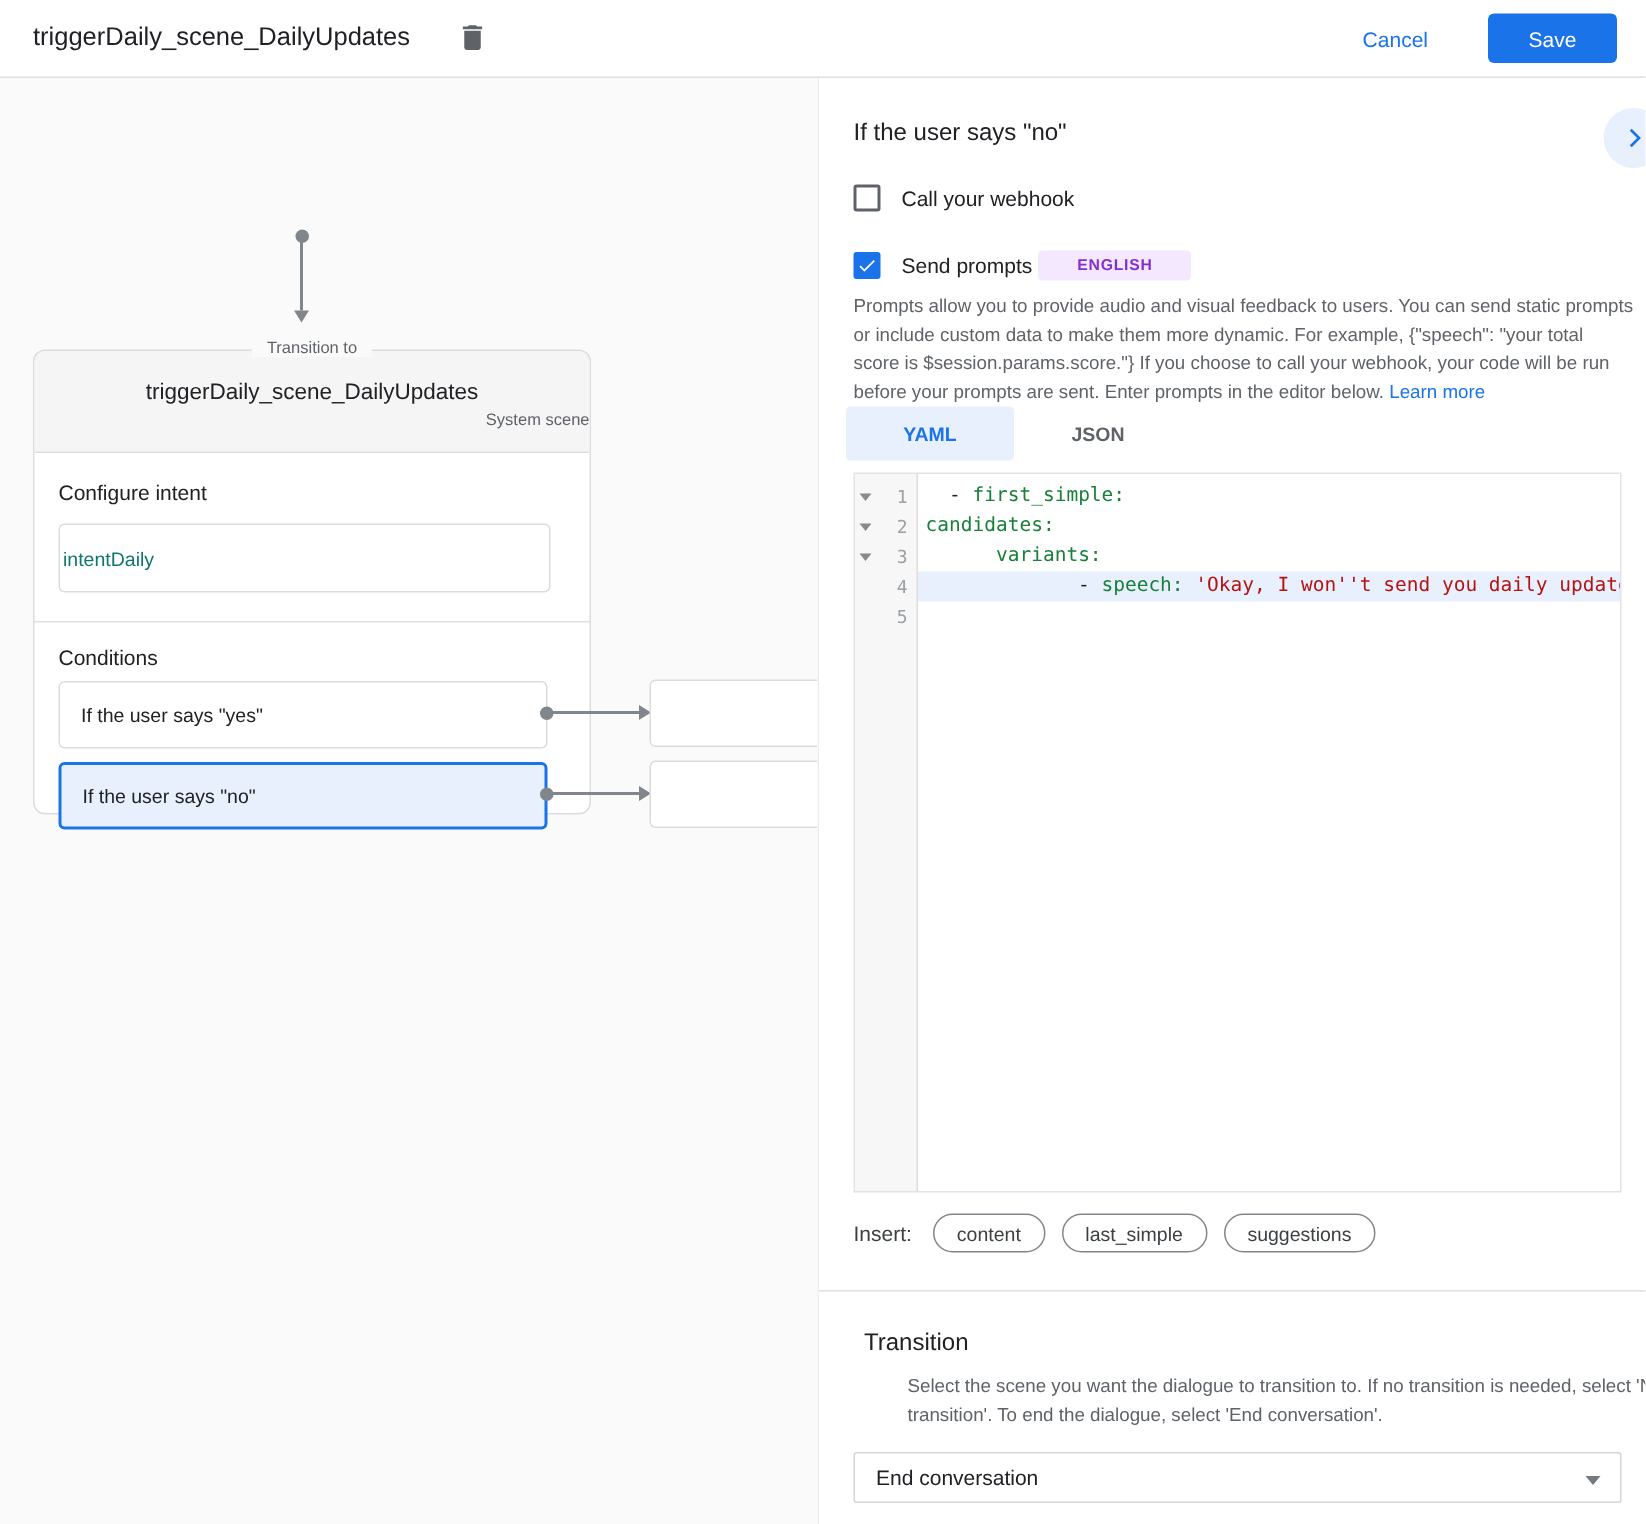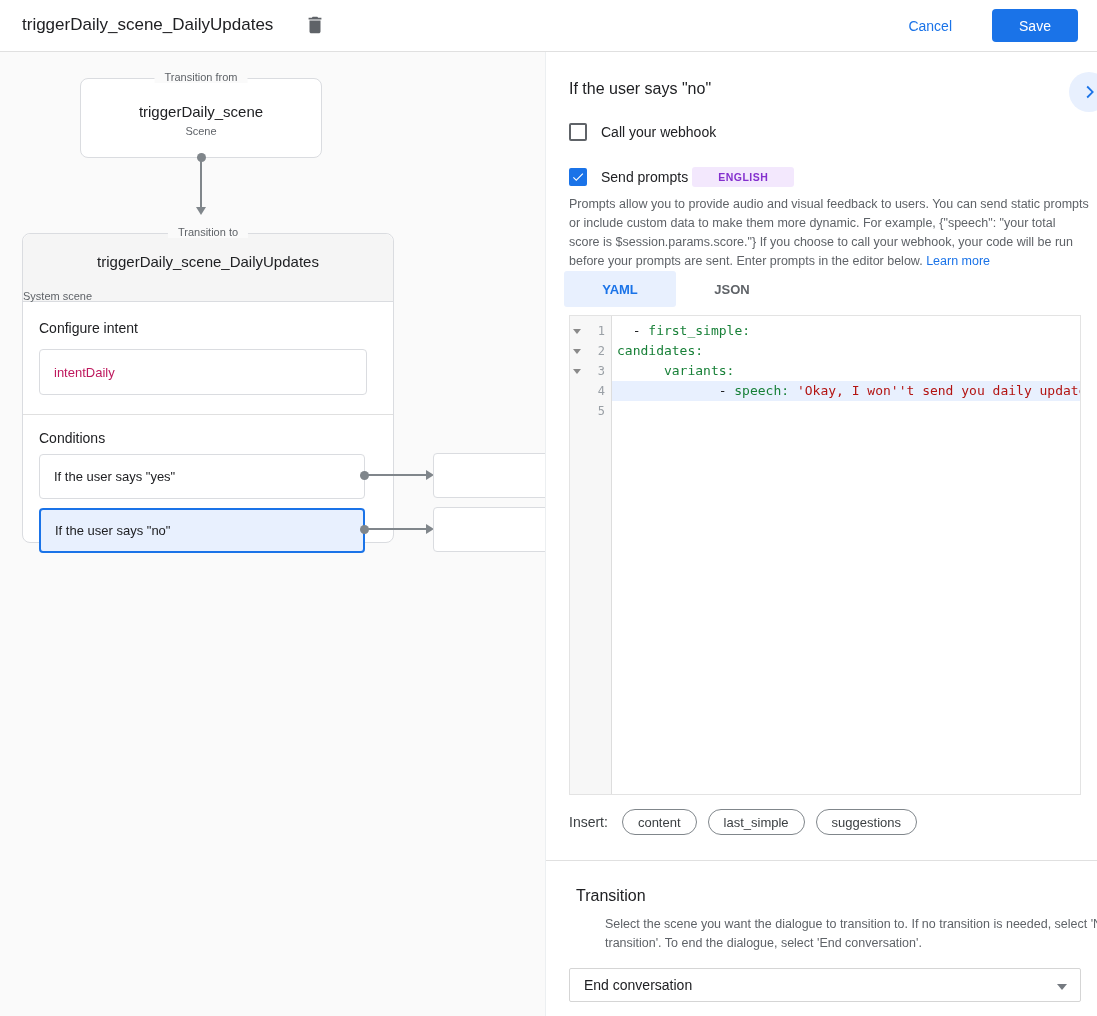--- a/index.html
+++ b/index.html
@@ -27,23 +27,23 @@
 
   .connector-dot { position: absolute; width: 9px; height: 9px; border-radius: 50%; background: #80868b; }
   .connector-line-v { position: absolute; width: 2px; background: #80868b; }
   .connector-line-h { position: absolute; height: 2px; background: #80868b; }
   .arrowhead-down { position: absolute; width: 0; height: 0; border-left: 5px solid transparent; border-right: 5px solid transparent; border-top: 8px solid #80868b; }
   .arrowhead-right { position: absolute; width: 0; height: 0; border-top: 5px solid transparent; border-bottom: 5px solid transparent; border-left: 8px solid #80868b; }
 
   .to-card { left: 22px; top: 181px; width: 372px; height: 310px; }
   .to-card-header { height: 68px; background: #f5f5f5; border-bottom: 1px solid #dadce0; border-radius: 8px 8px 0 0; }
   .to-card-header .card-title { text-align: center; padding-top: 19px; font-size: 15px; color: #202124; }
-  .to-card-header .card-subtitle { text-align: left; margin-top: 20px; font-size: 11px; color: #5f6368; }
+  .to-card-header .card-subtitle { text-align: right; margin-top: 4px; font-size: 11px; color: #5f6368; }
   .section-label { position: absolute; left: 16px; font-size: 14px; color: #202124; }
-  .intent-box { position: absolute; left: 16px; top: 115px; width: 328px; height: 46px; background: #fff; border: 1px solid #dadce0; border-radius: 4px; display: flex; align-items: center; padding-left: 14px; font-size: 13px; color: #be185d; cursor: pointer; }
+  .intent-box { position: absolute; left: 16px; top: 115px; width: 328px; height: 46px; background: #fff; border: 1px solid #dadce0; border-radius: 4px; display: flex; align-items: center; padding-left: 2px; font-size: 13px; color: #0f766e; cursor: pointer; }
   .to-card-divider { position: absolute; left: 0; top: 180px; width: 100%; height: 1px; background: #e0e0e0; }
   .condition-box { position: absolute; left: 16px; width: 326px; height: 45px; background: #fff; border: 1px solid #dadce0; border-radius: 4px; display: flex; align-items: center; padding-left: 14px; font-size: 13px; color: #202124; cursor: pointer; }
   .condition-box.selected { border: 2px solid #1a73e8; background: #e8f0fe; }
 
   .target-box { position: absolute; width: 130px; height: 45px; background: #fff; border: 1px solid #dadce0; border-radius: 4px; }
 
   
   .panel { position: absolute; left: 545px; top: 52px; width: 552px; height: 964px; background: #fff; border-left: 1px solid #eceff1; overflow: hidden; }
   .panel-title { position: absolute; left: 23px; top: 28px; font-size: 16px; color: #202124; }
   .collapse-btn { position: absolute; left: 523px; top: 20px; width: 40px; height: 40px; border-radius: 50%; background: #e8f0fe; border: none; cursor: pointer; }
@@ -99,25 +99,20 @@
             <path d="M6 19c0 1.1.9 2 2 2h8c1.1 0 2-.9 2-2V7H6v12zM19 4h-3.5l-1-1h-5l-1 1H5v2h14V4z"></path>
           </svg>
       </span>
     </button>
     <button class="cancel-btn">Cancel</button>
     <button class="save-btn">Save</button>
   </div>
 
   <div class="canvas">
 
-    <div class="flow-card from-card">
-      <span class="card-legend">Transition from</span>
-      <div class="card-title">triggerDaily_scene</div>
-      <div class="card-subtitle">Scene</div>
-    </div>
 
     <div class="connector-dot" style="left:197px; top:101px;"></div>
     <div class="connector-line-v" style="left:200px; top:105px; height:50px;"></div>
     <div class="arrowhead-down" style="left:196px; top:155px;"></div>
 
     <div class="flow-card to-card">
       <span class="card-legend">Transition to</span>
       <div class="to-card-header">
         <div class="card-title">triggerDaily_scene_DailyUpdates</div>
         <div class="card-subtitle">System scene</div>

